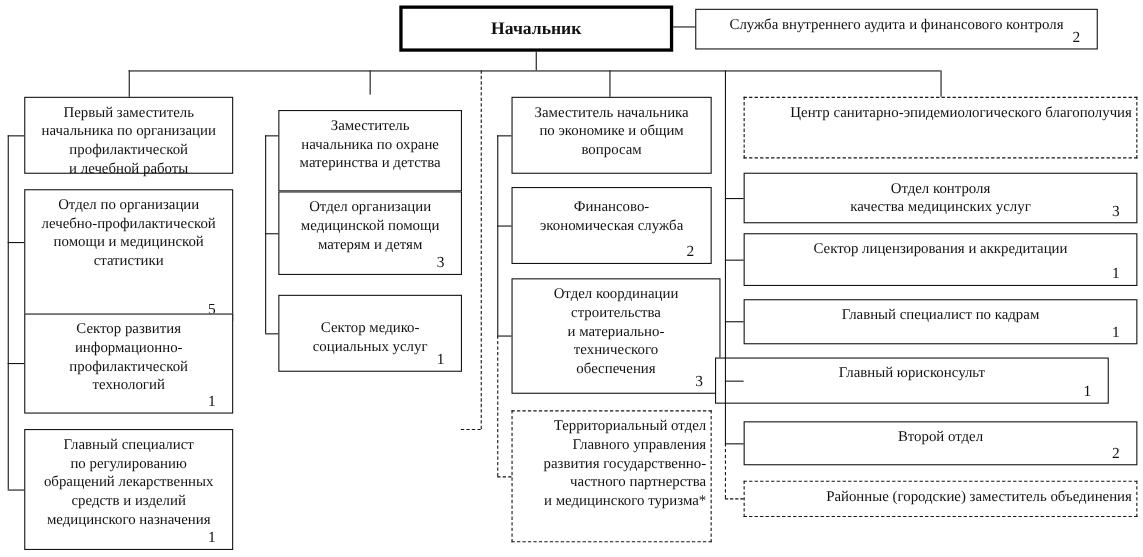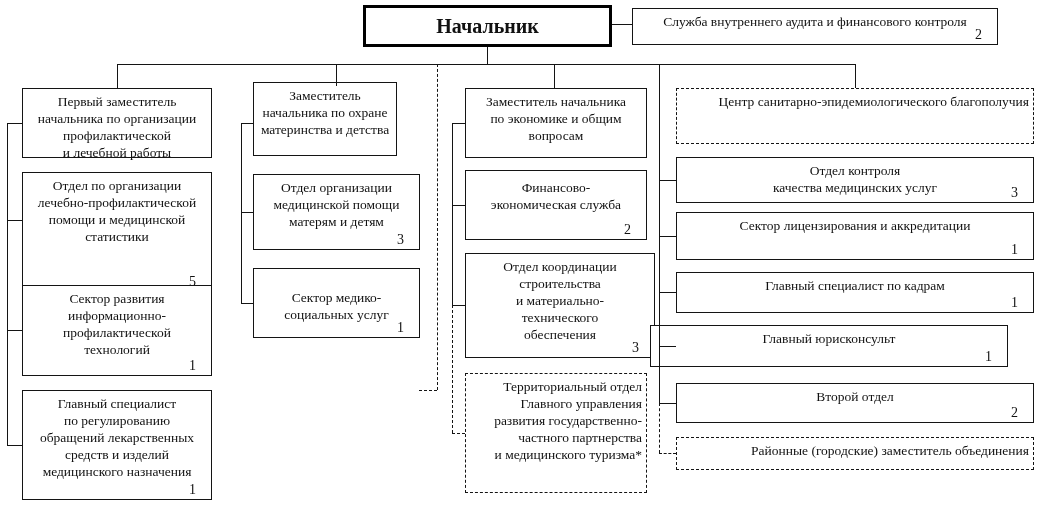--- a/index.html
+++ b/index.html
@@ -7,21 +7,21 @@
     position:relative; width:1039px; height:506px; background:#fff;
     font-family:"Liberation Serif", serif; color:#111; overflow:hidden;
   }
   .node {
     position:absolute; box-sizing:border-box; background:#fff;
     border:1.5px solid #141414; text-align:center;
     font-size:13.5px; line-height:17px; padding:4px 4px 0 4px;
   }
   .node.dashed { border-style:dashed;text-align:right; }
   .node.chief {
-    border:3px solid #000; font-weight:bold; font-size:20px;
+    border:3px solid #000; font-weight:bold; font-size:16px;
     display:flex; align-items:center; justify-content:center; padding:0;
   }
   .lbl { white-space:pre-line; }
   .num { position:absolute; right:15px; bottom:1px; font-size:14px; line-height:16px; }
   .ln { position:absolute; }
   .ln.h  { height:0; border-top:1.5px solid #141414; }
   .ln.v  { width:0;  border-left:1.5px solid #141414; }
   .ln.dh { height:0; border-top:1.5px dashed #141414; }
   .ln.dv { width:0;  border-left:1.5px dashed #141414; }
 </style>
@@ -60,21 +60,21 @@
   </div>
   <div class="node" style="left:22px;top:390px;width:190px;height:110px">
     <div class="lbl">Главный специалист
 по регулированию
 обращений лекарственных
 средств и изделий
 медицинского назначения</div>
     <span class="num">1</span>
   </div>
 
-  <div class="node" style="left:253px;top:82px;width:144px;height:74px">
+  <div class="node" style="left:253px;top:100px;width:167px;height:74px">
     <div class="lbl">Заместитель
 начальника по охране
 материнства и детства</div>
   </div>
   <div class="node" style="left:253px;top:174px;width:167px;height:76px">
     <div class="lbl">Отдел организации
 медицинской помощи
 матерям и детям</div>
     <span class="num">3</span>
   </div>

